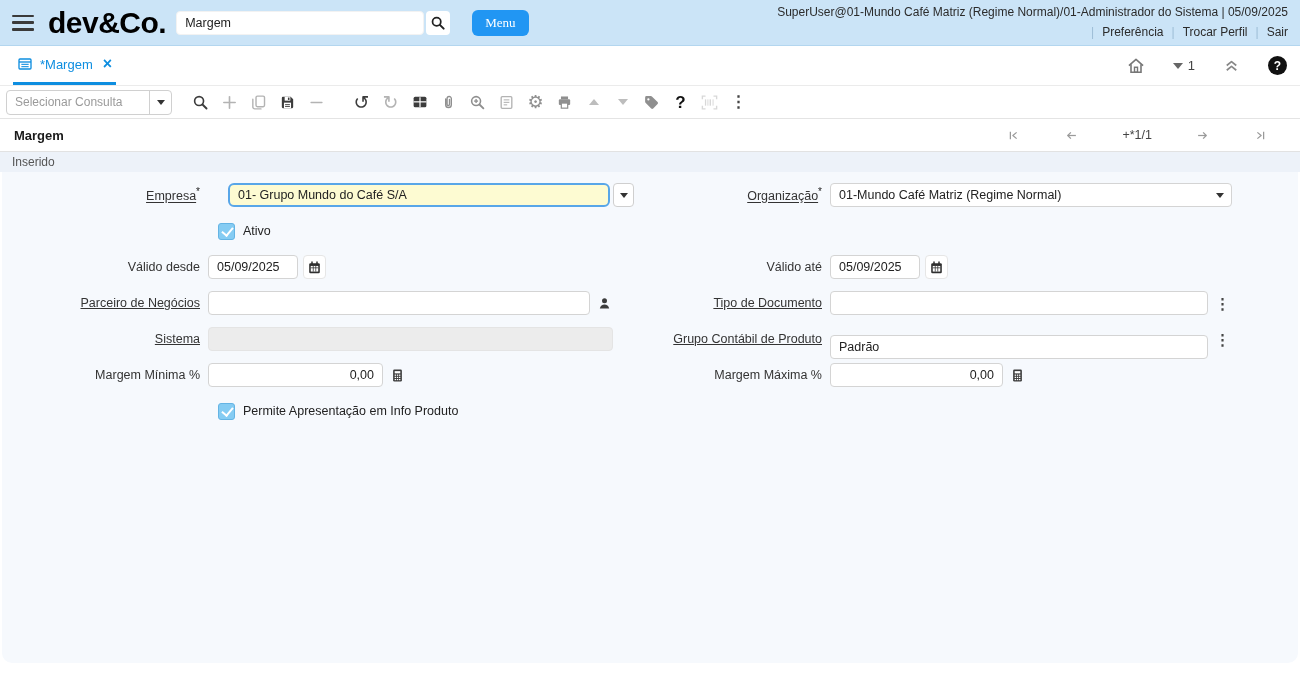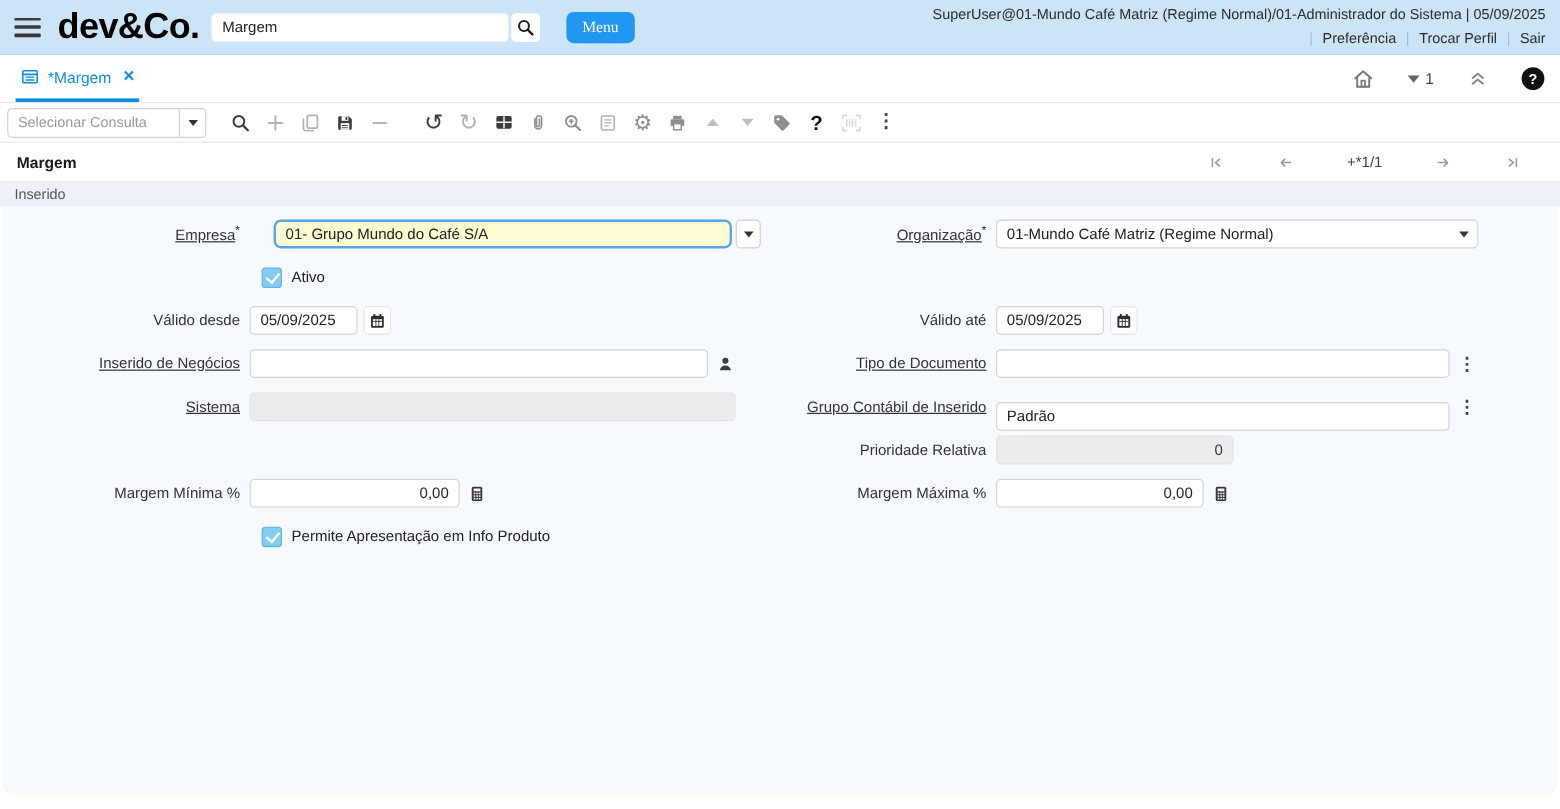--- a/index.html
+++ b/index.html
@@ -368,21 +368,21 @@
             <line x1="6" y1="12.5" x2="18" y2="12.5" stroke="currentColor" stroke-width="1.2"></line>
             <line x1="10" y1="9.5" x2="10" y2="18.5" stroke="currentColor" stroke-width="1.2"></line>
             <line x1="14" y1="9.5" x2="14" y2="18.5" stroke="currentColor" stroke-width="1.2"></line>
           </svg>
       </button>
     </div>
   </div>
 
   <div class="frow">
     <div class="half">
-      <div class="lbl"><span class="zlink">Inserido de Negócios</span></div>
+      <div class="lbl"><span class="zlink">Parceiro de Negócios</span></div>
       <input class="inp" style="width: 382px;" value="">
       <button class="plain-ic">
         <svg viewBox="0 0 24 24" width="15" height="15">
             <circle cx="12" cy="7.5" r="4" fill="currentColor"></circle>
             <path d="M4.5 20c.8-4.2 3.9-6.3 7.5-6.3s6.7 2.1 7.5 6.3z" fill="currentColor"></path>
           </svg>
       </button>
     </div>
     <div class="half">
       <div class="lbl-r"><span class="zlink">Tipo de Documento</span></div>
@@ -392,35 +392,28 @@
         </button>
     </div>
   </div>
 
   <div class="frow">
     <div class="half">
       <div class="lbl"><span class="zlink">Sistema</span></div>
       <input class="inp inp-disabled" style="width: 405px;" disabled="" value="">
     </div>
     <div class="half">
-      <div class="lbl-r"><span class="zlink">Grupo Contábil de Inserido</span></div>
+      <div class="lbl-r"><span class="zlink">Grupo Contábil de Produto</span></div>
       <input class="inp" style="width: 378px; margin-top: 16px;" value="Padrão">
       <button class="plain-ic">
           <span class="dots">⋮</span>
         </button>
     </div>
   </div>
 
-  <div class="frow">
-    <div class="half"></div>
-    <div class="half">
-      <div class="lbl-r">Prioridade Relativa</div>
-      <input class="inp inp-disabled num" style="width: 198px;" disabled="" value="0">
-    </div>
-  </div>
 
   <div class="frow">
     <div class="half">
       <div class="lbl">Margem Mínima %</div>
       <input class="inp num" style="width: 175px;" value="0,00">
       <button class="plain-ic">
         <svg viewBox="0 0 24 24" width="15" height="15">
             <rect x="5" y="2.5" width="14" height="19" rx="2" fill="currentColor"></rect>
             <rect x="7.5" y="5" width="9" height="3.6" fill="#fff"></rect>
             <rect x="7.5" y="10.5" width="2.2" height="2" fill="#fff"></rect>

